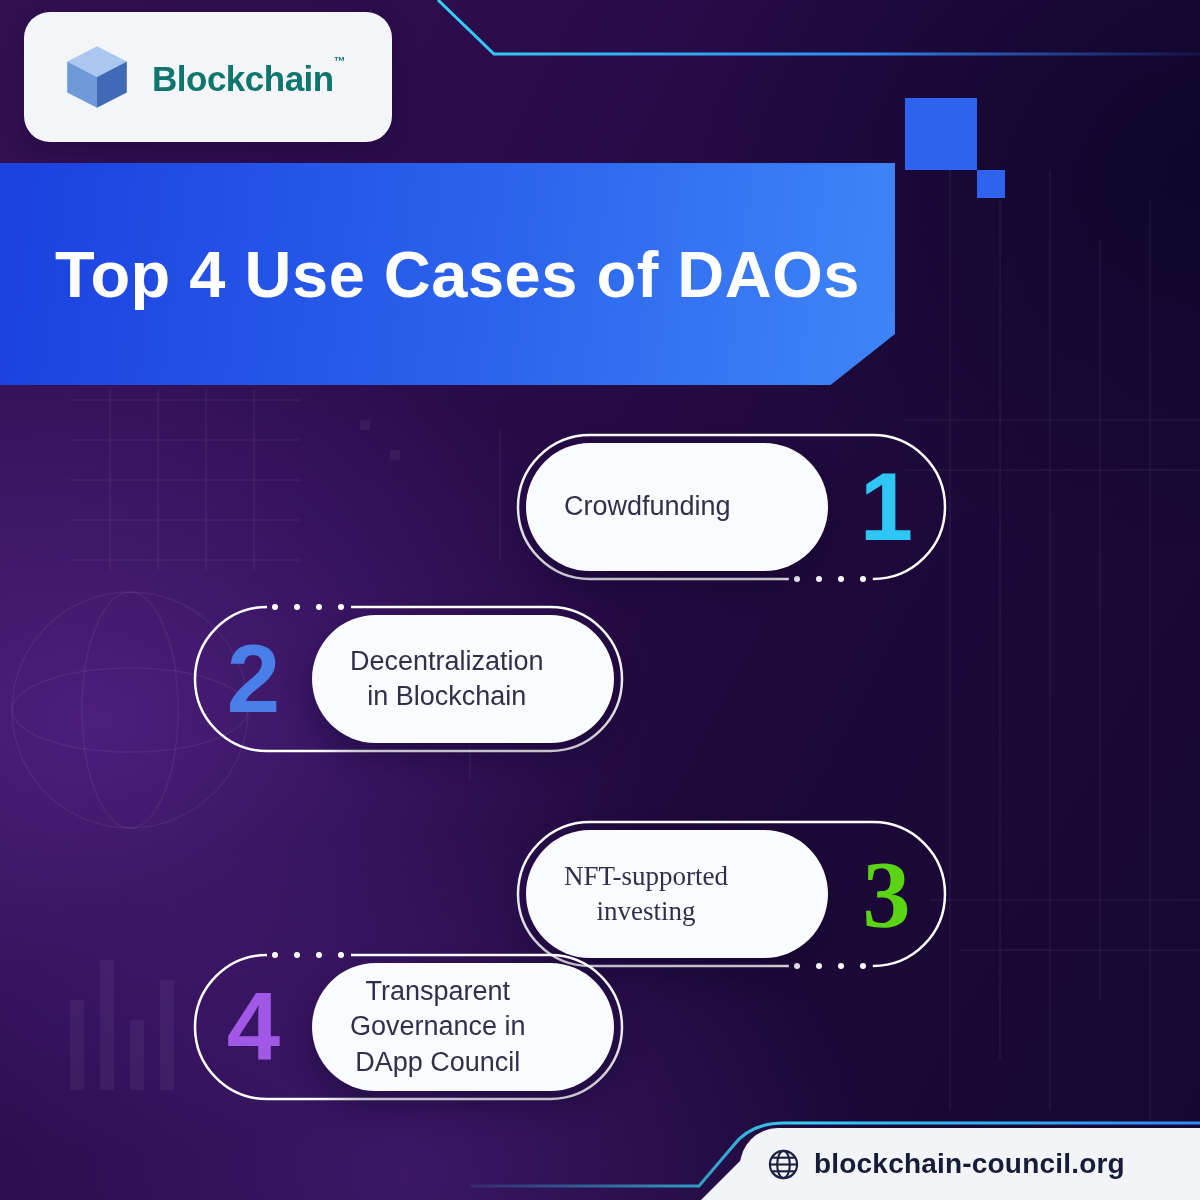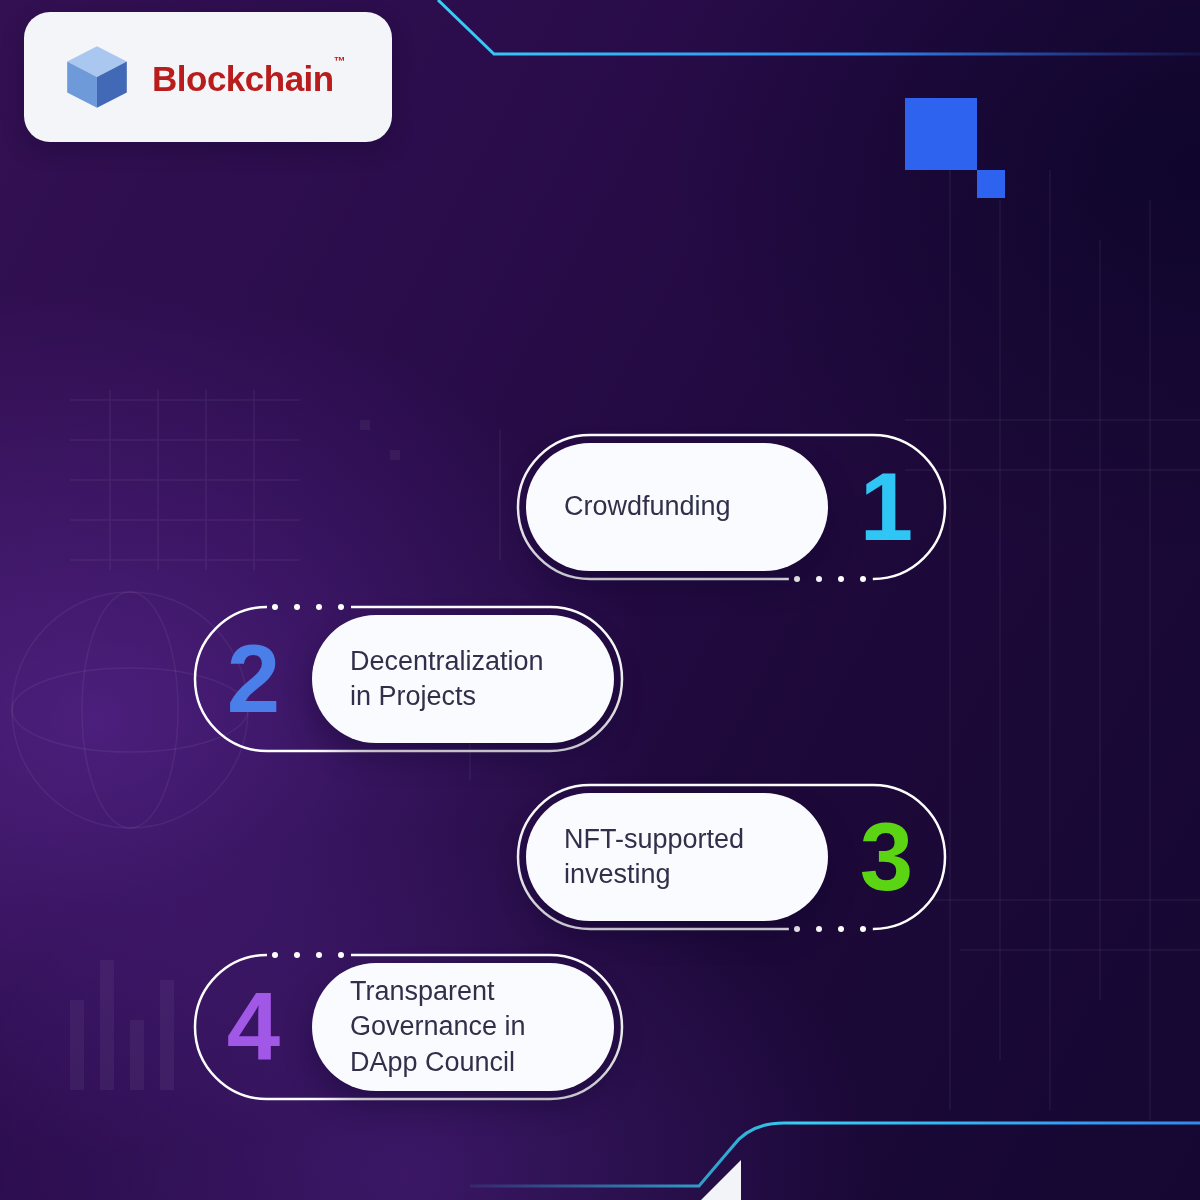--- a/index.html
+++ b/index.html
@@ -21,44 +21,44 @@
   .square-big { left:905px; top:98px; width:72px; height:72px; }
   .square-small { left:977px; top:170px; width:28px; height:28px; }
 
   
   .logo-card {
     position:absolute; left:24px; top:12px; width:368px; height:130px;
     background:#f3f5f9; border-radius:26px;
     display:flex; align-items:center; gap:18px; padding-left:36px; box-sizing:border-box;
     box-shadow:0 8px 22px rgba(8,4,30,0.25);
   }
-  .brand-text { font-weight:bold; font-size:35px; line-height:1.1; color:#b91c1c; letter-spacing:-0.5px; }
+  .brand-text { font-weight:bold; font-size:35px; line-height:1.1; color:#0f766e; letter-spacing:-0.5px; }
   .brand-text sup { font-size:12px; font-weight:bold; vertical-align:26px; letter-spacing:0; }
 
   
   .banner {
     position:absolute; left:0; top:163px; width:895px; height:222px;
     background:linear-gradient(97deg, #1B41DF 0%, #2B63EC 55%, #3F85F7 100%);
     clip-path:polygon(0 0, 100% 0, 100% 77%, 92.8% 100%, 0 100%);
     display:flex; align-items:center; padding-left:55px; box-sizing:border-box;
   }
   .page-title { margin:0; font-size:65px; font-weight:bold; color:#ffffff; letter-spacing:0.5px; }
 
   
   .pill { position:absolute; width:431px; height:148px; }
   .pill-1 { left:516px; top:433px; }
   .pill-2 { left:193px; top:605px; }
-  .pill-3 { left:516px; top:783px; }
+  .pill-3 { left:516px; top:820px;font-family:Liberation Serif, serif; }
   .pill-4 { left:193px; top:953px; }
   .pill-outline { position:absolute; left:0; top:0; overflow:visible; }
   .pill-inner {
     position:absolute; top:10px; width:302px; height:128px;
     background:#fafbfe; border-radius:64px;
     box-shadow:0 14px 28px rgba(12,6,42,0.38);
-    display:flex; align-items:center; box-sizing:border-box;
+    display:flex; align-items:center; box-sizing:border-box;text-align:center;
   }
   .pill-right .pill-inner { left:10px; }
   .pill-left  .pill-inner { left:119px; }
   .pill-label {
     font-size:27px; line-height:1.3; color:#30304a;
     padding-left:38px; padding-right:16px; white-space:pre-line;
   }
   .pill-number {
     position:absolute; top:0; height:148px; width:117px;
     display:flex; align-items:center; justify-content:center;
@@ -127,20 +127,23 @@
     <svg width="74" height="74" viewBox="0 0 72 72">
       <polygon points="36,6 65,21 36,36 7,21" fill="#A9C7EF"></polygon>
       <polygon points="7,21 36,36 36,66 7,51" fill="#6E9AD9"></polygon>
       <polygon points="36,36 65,21 65,51 36,66" fill="#4169B5"></polygon>
     </svg>
     <div class="brand-text">
       <div><span>Blockchain</span><sup>™</sup></div>
     </div>
   </div>
 
+  <div class="banner">
+    <h1 class="page-title">Top 4 Use Cases of DAOs</h1>
+  </div>
 
   <div class="pill pill-right pill-1">
     <svg class="pill-outline" width="431" height="148" viewBox="0 0 431 148">
       <rect x="2" y="2" width="427" height="144" rx="72" fill="none" stroke="#ffffff" stroke-width="2.5" stroke-dasharray="509 84 427"></rect>
       <g fill="#ffffff">
         <circle cx="281" cy="146" r="3"></circle>
           <circle cx="303" cy="146" r="3"></circle>
           <circle cx="325" cy="146" r="3"></circle>
           <circle cx="347" cy="146" r="3"></circle>
       </g>
@@ -156,21 +159,21 @@
       <rect x="2" y="2" width="427" height="144" rx="72" fill="none" stroke="#ffffff" stroke-width="2.5" stroke-dasharray="0 84 936"></rect>
       <g fill="#ffffff">
         <circle cx="82" cy="2" r="3"></circle>
           <circle cx="104" cy="2" r="3"></circle>
           <circle cx="126" cy="2" r="3"></circle>
           <circle cx="148" cy="2" r="3"></circle>
       </g>
     </svg>
     <div class="pill-inner">
       <div class="pill-label">Decentralization
-in Projects</div>
+in Blockchain</div>
     </div>
     <div class="pill-number" style="color: rgb(74, 126, 233);">2</div>
   </div>
 
   <div class="pill pill-right pill-3">
     <svg class="pill-outline" width="431" height="148" viewBox="0 0 431 148">
       <rect x="2" y="2" width="427" height="144" rx="72" fill="none" stroke="#ffffff" stroke-width="2.5" stroke-dasharray="509 84 427"></rect>
       <g fill="#ffffff">
         <circle cx="281" cy="146" r="3"></circle>
           <circle cx="303" cy="146" r="3"></circle>
@@ -197,14 +200,24 @@
     </svg>
     <div class="pill-inner">
       <div class="pill-label">Transparent
 Governance in
 DApp Council</div>
     </div>
     <div class="pill-number" style="color: rgb(161, 88, 230);">4</div>
   </div>
 
   <div class="footer-step"></div>
+  <div class="footer">
+    <svg width="35" height="35" viewBox="0 0 36 36" fill="none" stroke="#1c2140" stroke-width="2.2">
+      <circle cx="18" cy="18" r="14"></circle>
+      <ellipse cx="18" cy="18" rx="6.5" ry="14"></ellipse>
+      <line x1="4" y1="18" x2="32" y2="18"></line>
+      <line x1="6.5" y1="11" x2="29.5" y2="11"></line>
+      <line x1="6.5" y1="25" x2="29.5" y2="25"></line>
+    </svg>
+    <div class="footer-url">blockchain-council.org</div>
+  </div>
 
 </div>
 
 </body></html>

